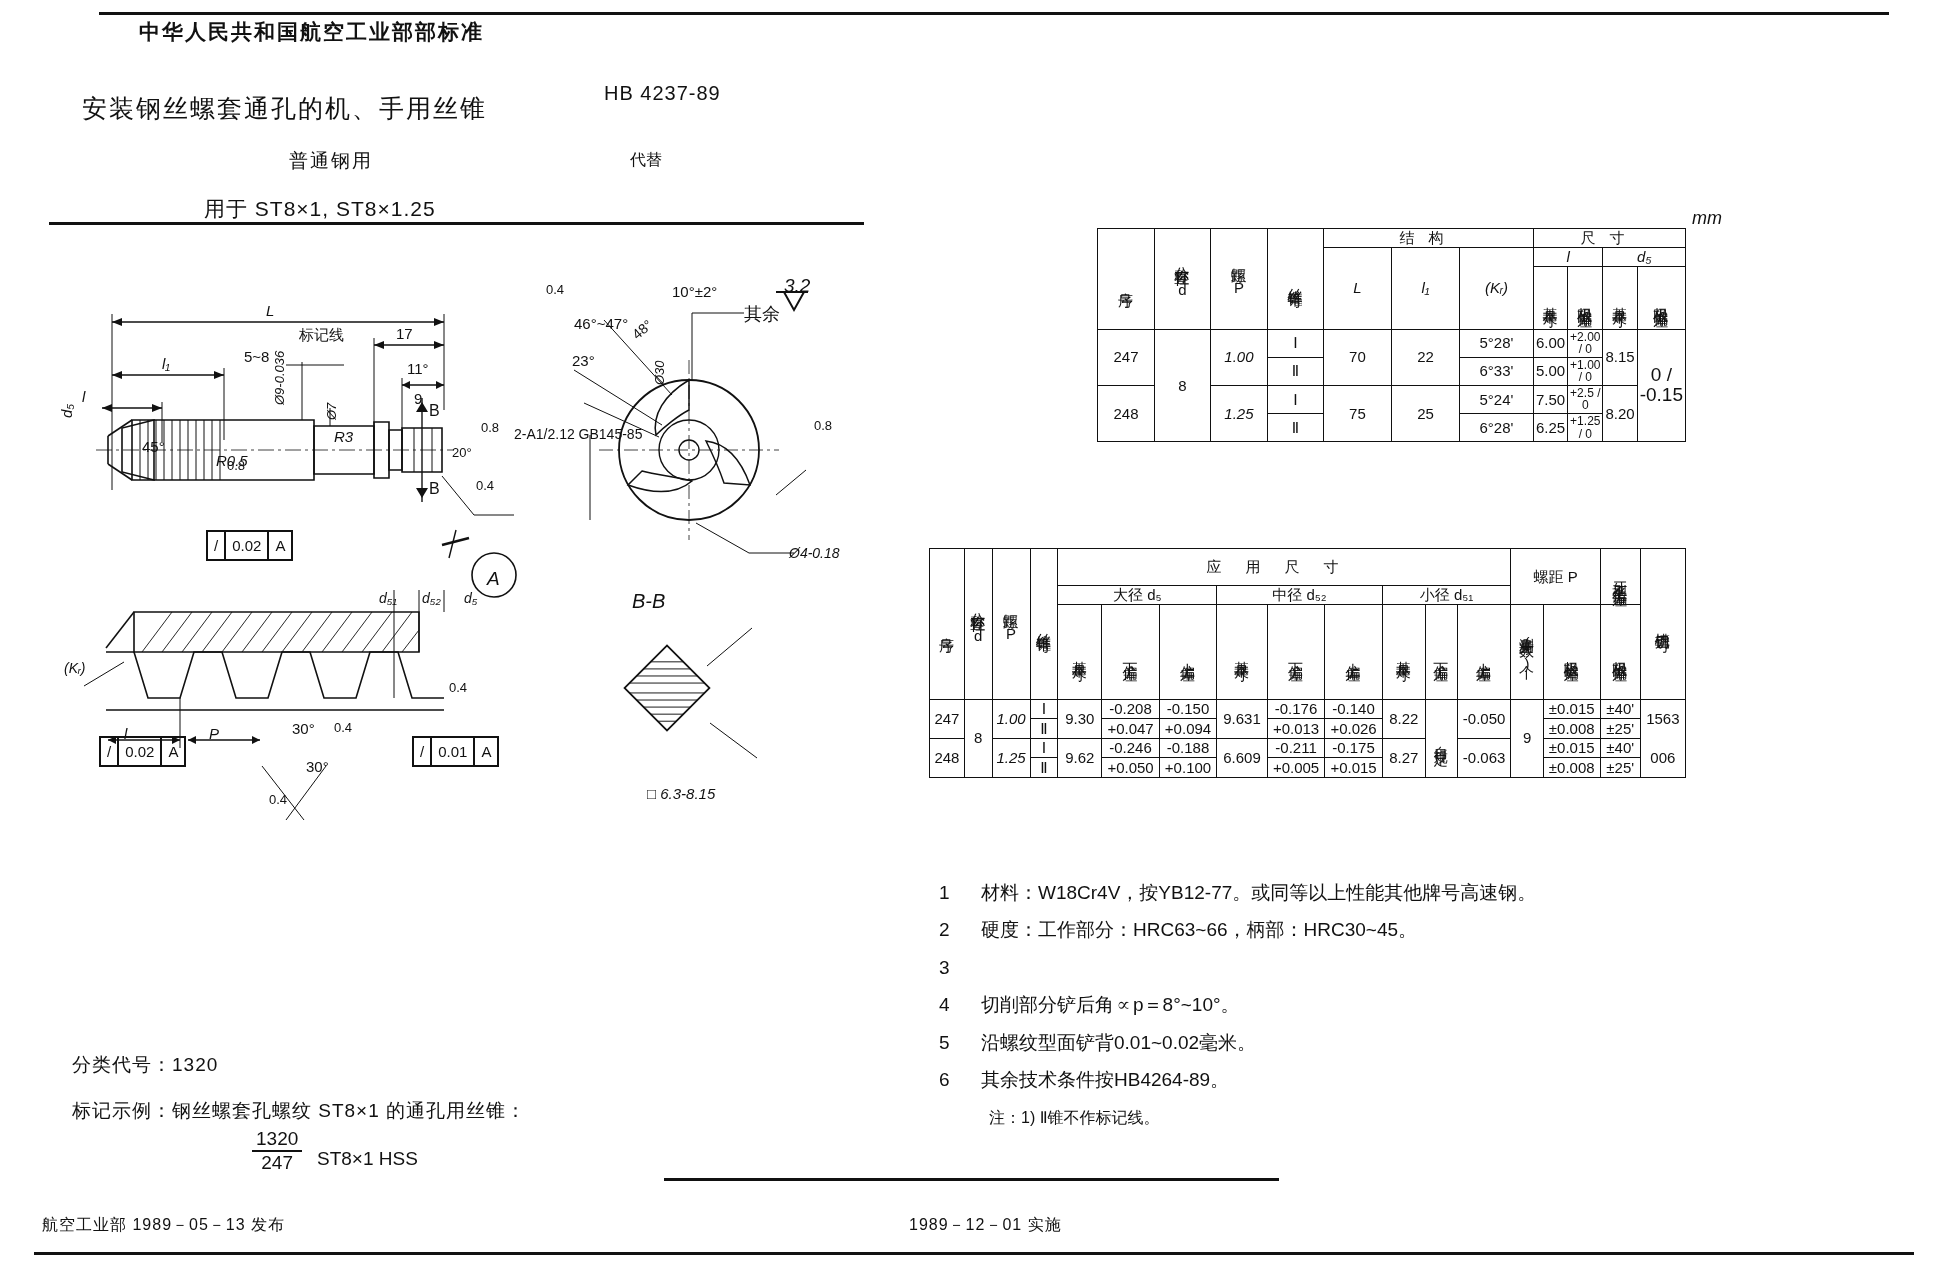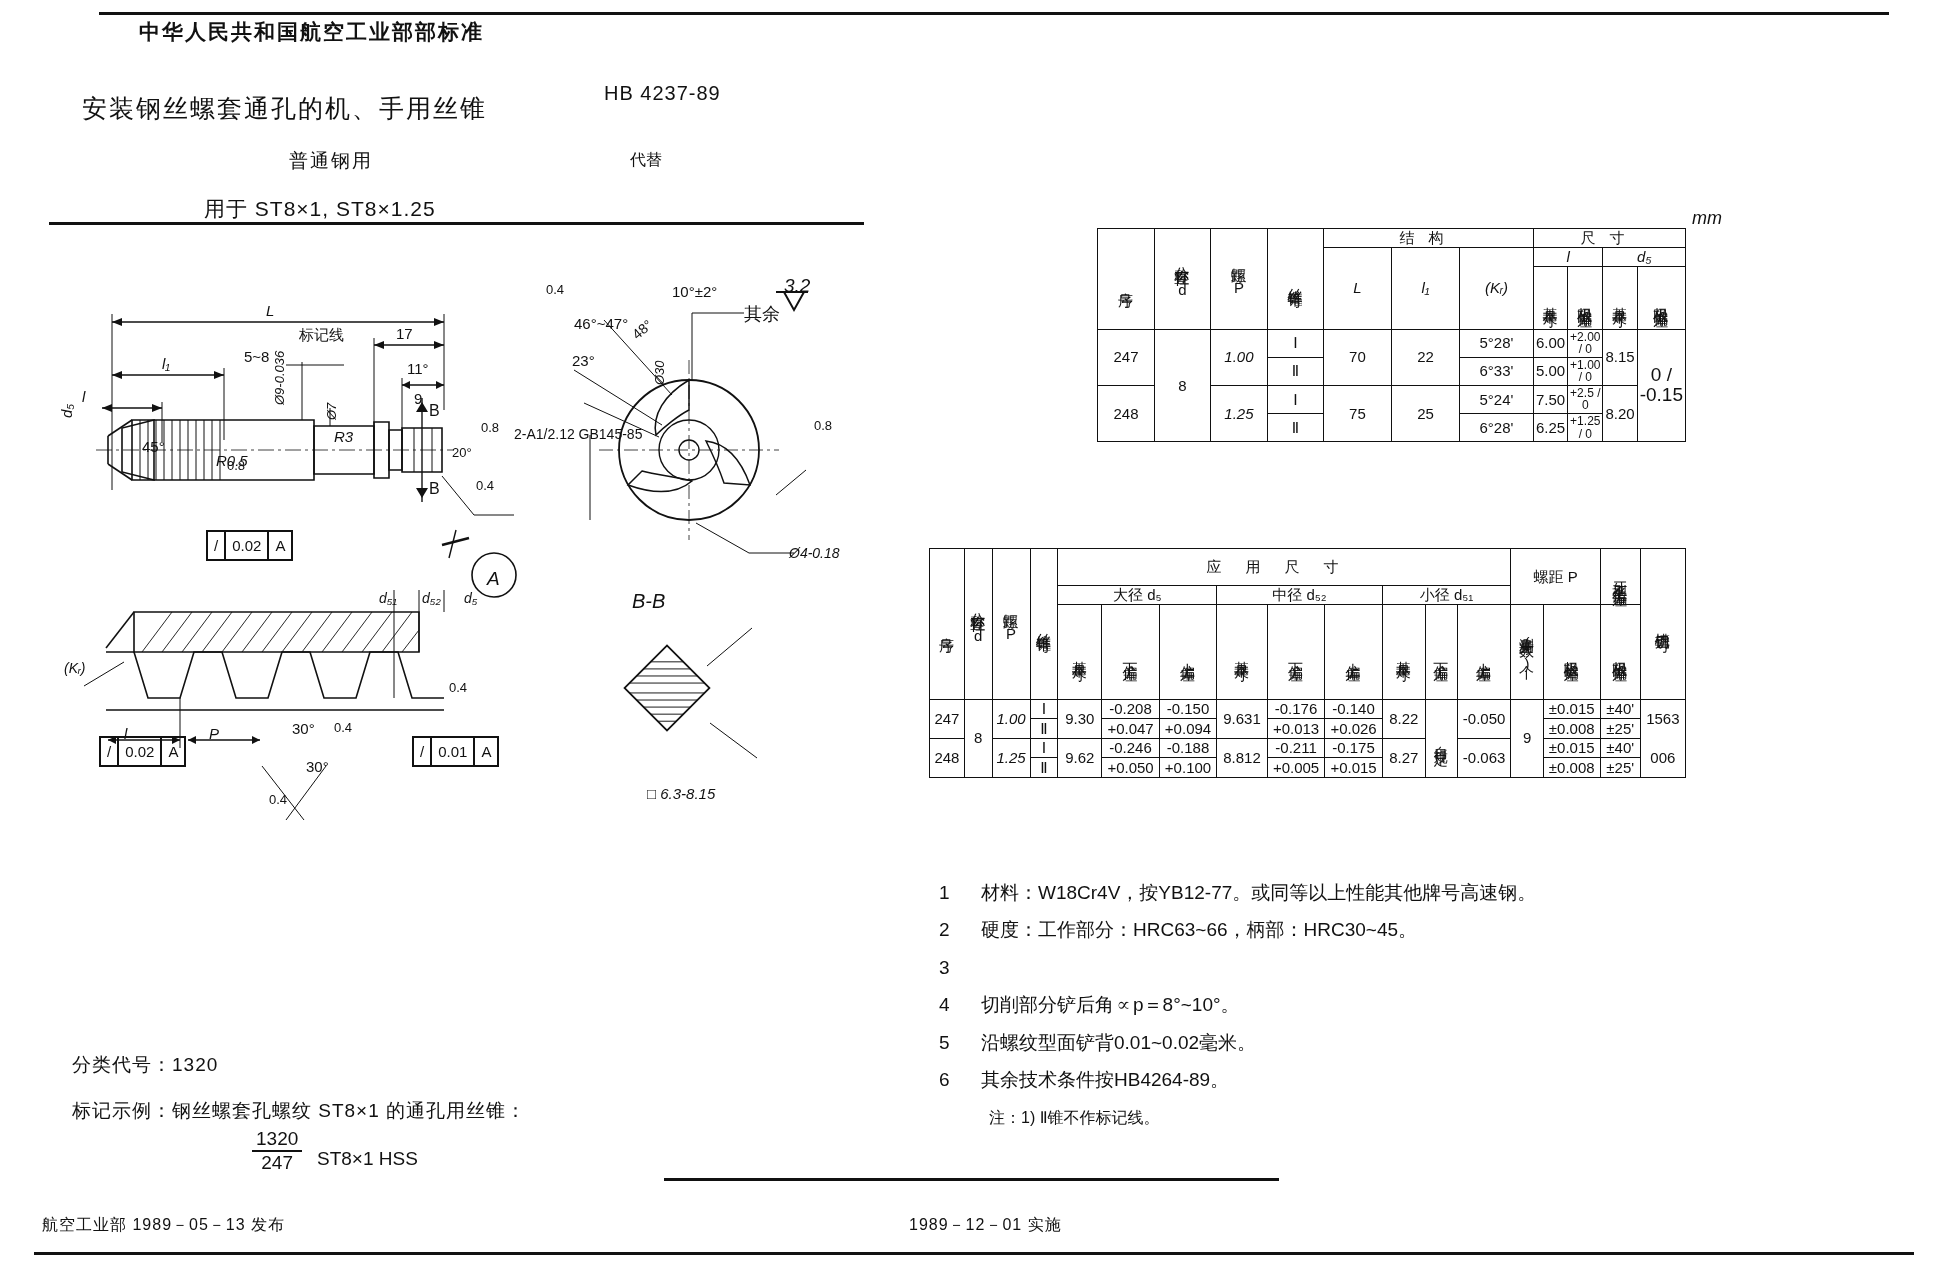--- a/index.html
+++ b/index.html
@@ -599,21 +599,21 @@
         <td>±25'</td>
       </tr>
 
       <tr>
         <td rowspan="2" style="height:36px;">248</td>
         <td rowspan="2" class="ital">1.25</td>
         <td>Ⅰ</td>
         <td rowspan="2">9.62</td>
         <td>-0.246</td>
         <td>-0.188</td>
-        <td rowspan="2">8.812</td>
+        <td rowspan="2">6.609</td>
         <td>-0.211</td>
         <td>-0.175</td>
         <td rowspan="2">8.27</td>
         <td rowspan="2">-0.063</td>
         <td>±0.015</td>
         <td>±40'</td>
         <td rowspan="2" style="border-top:none;">006</td>
       </tr>
       <tr>
         <td>Ⅱ</td>

